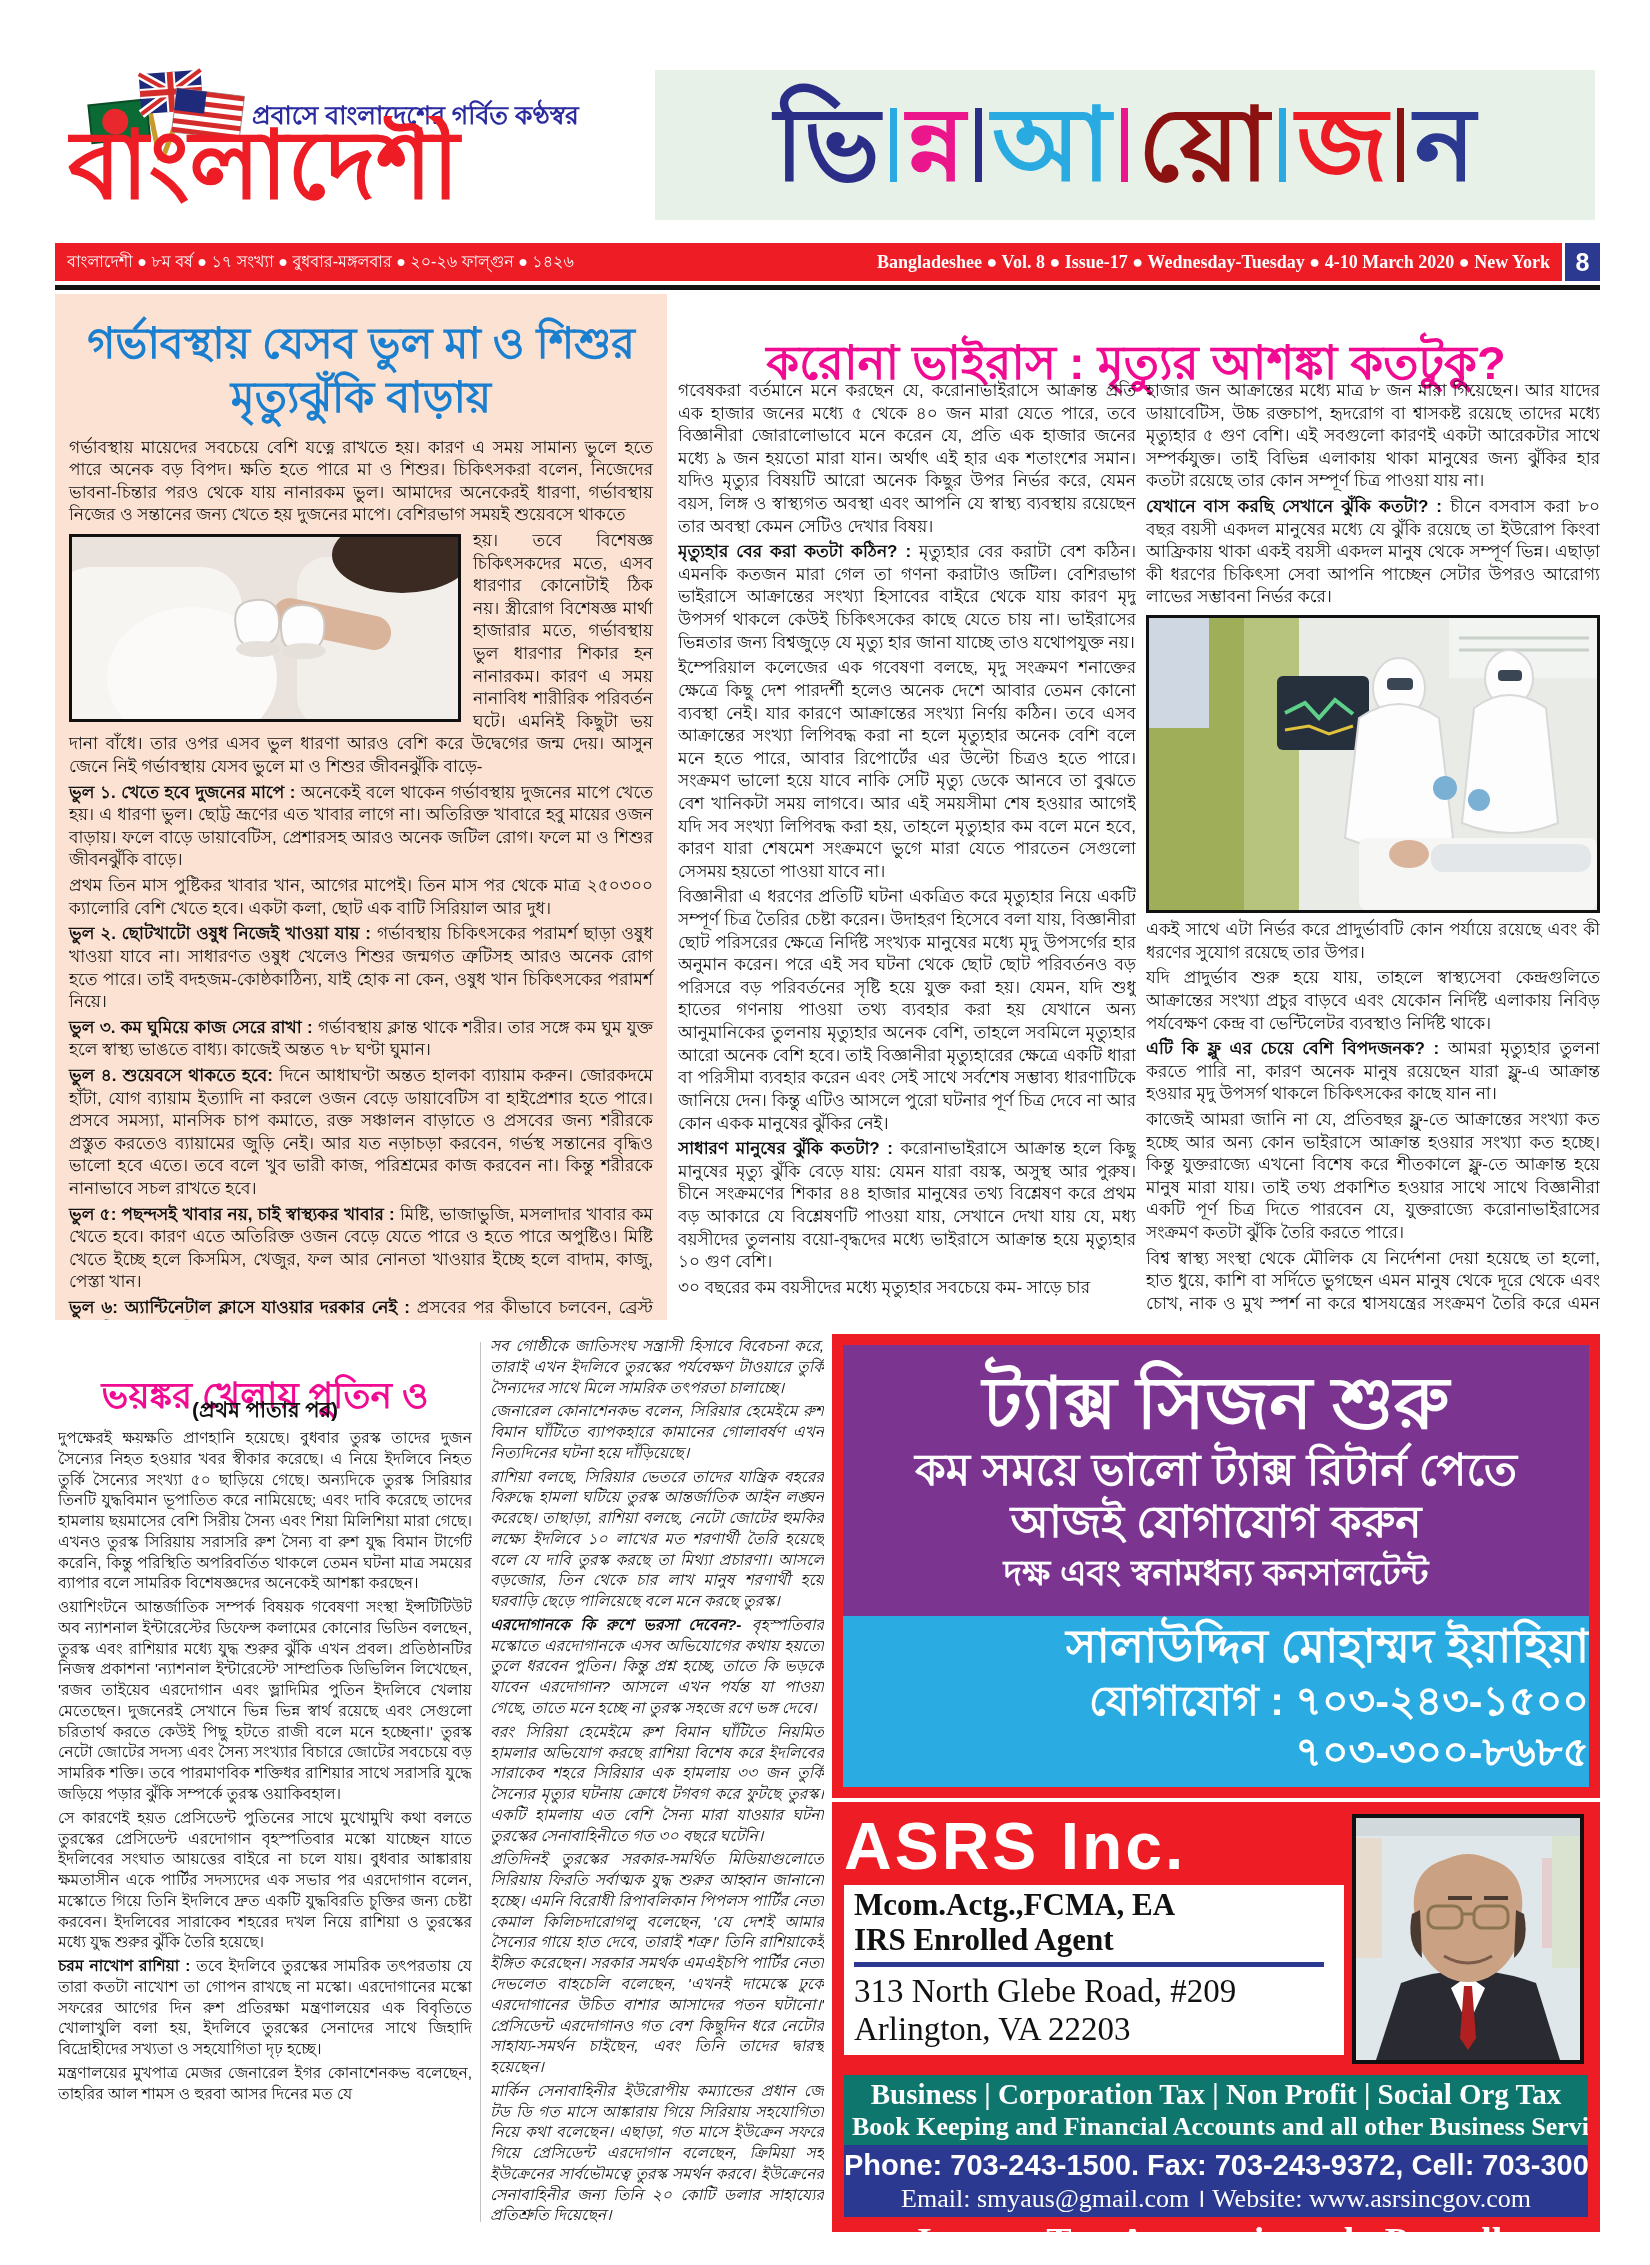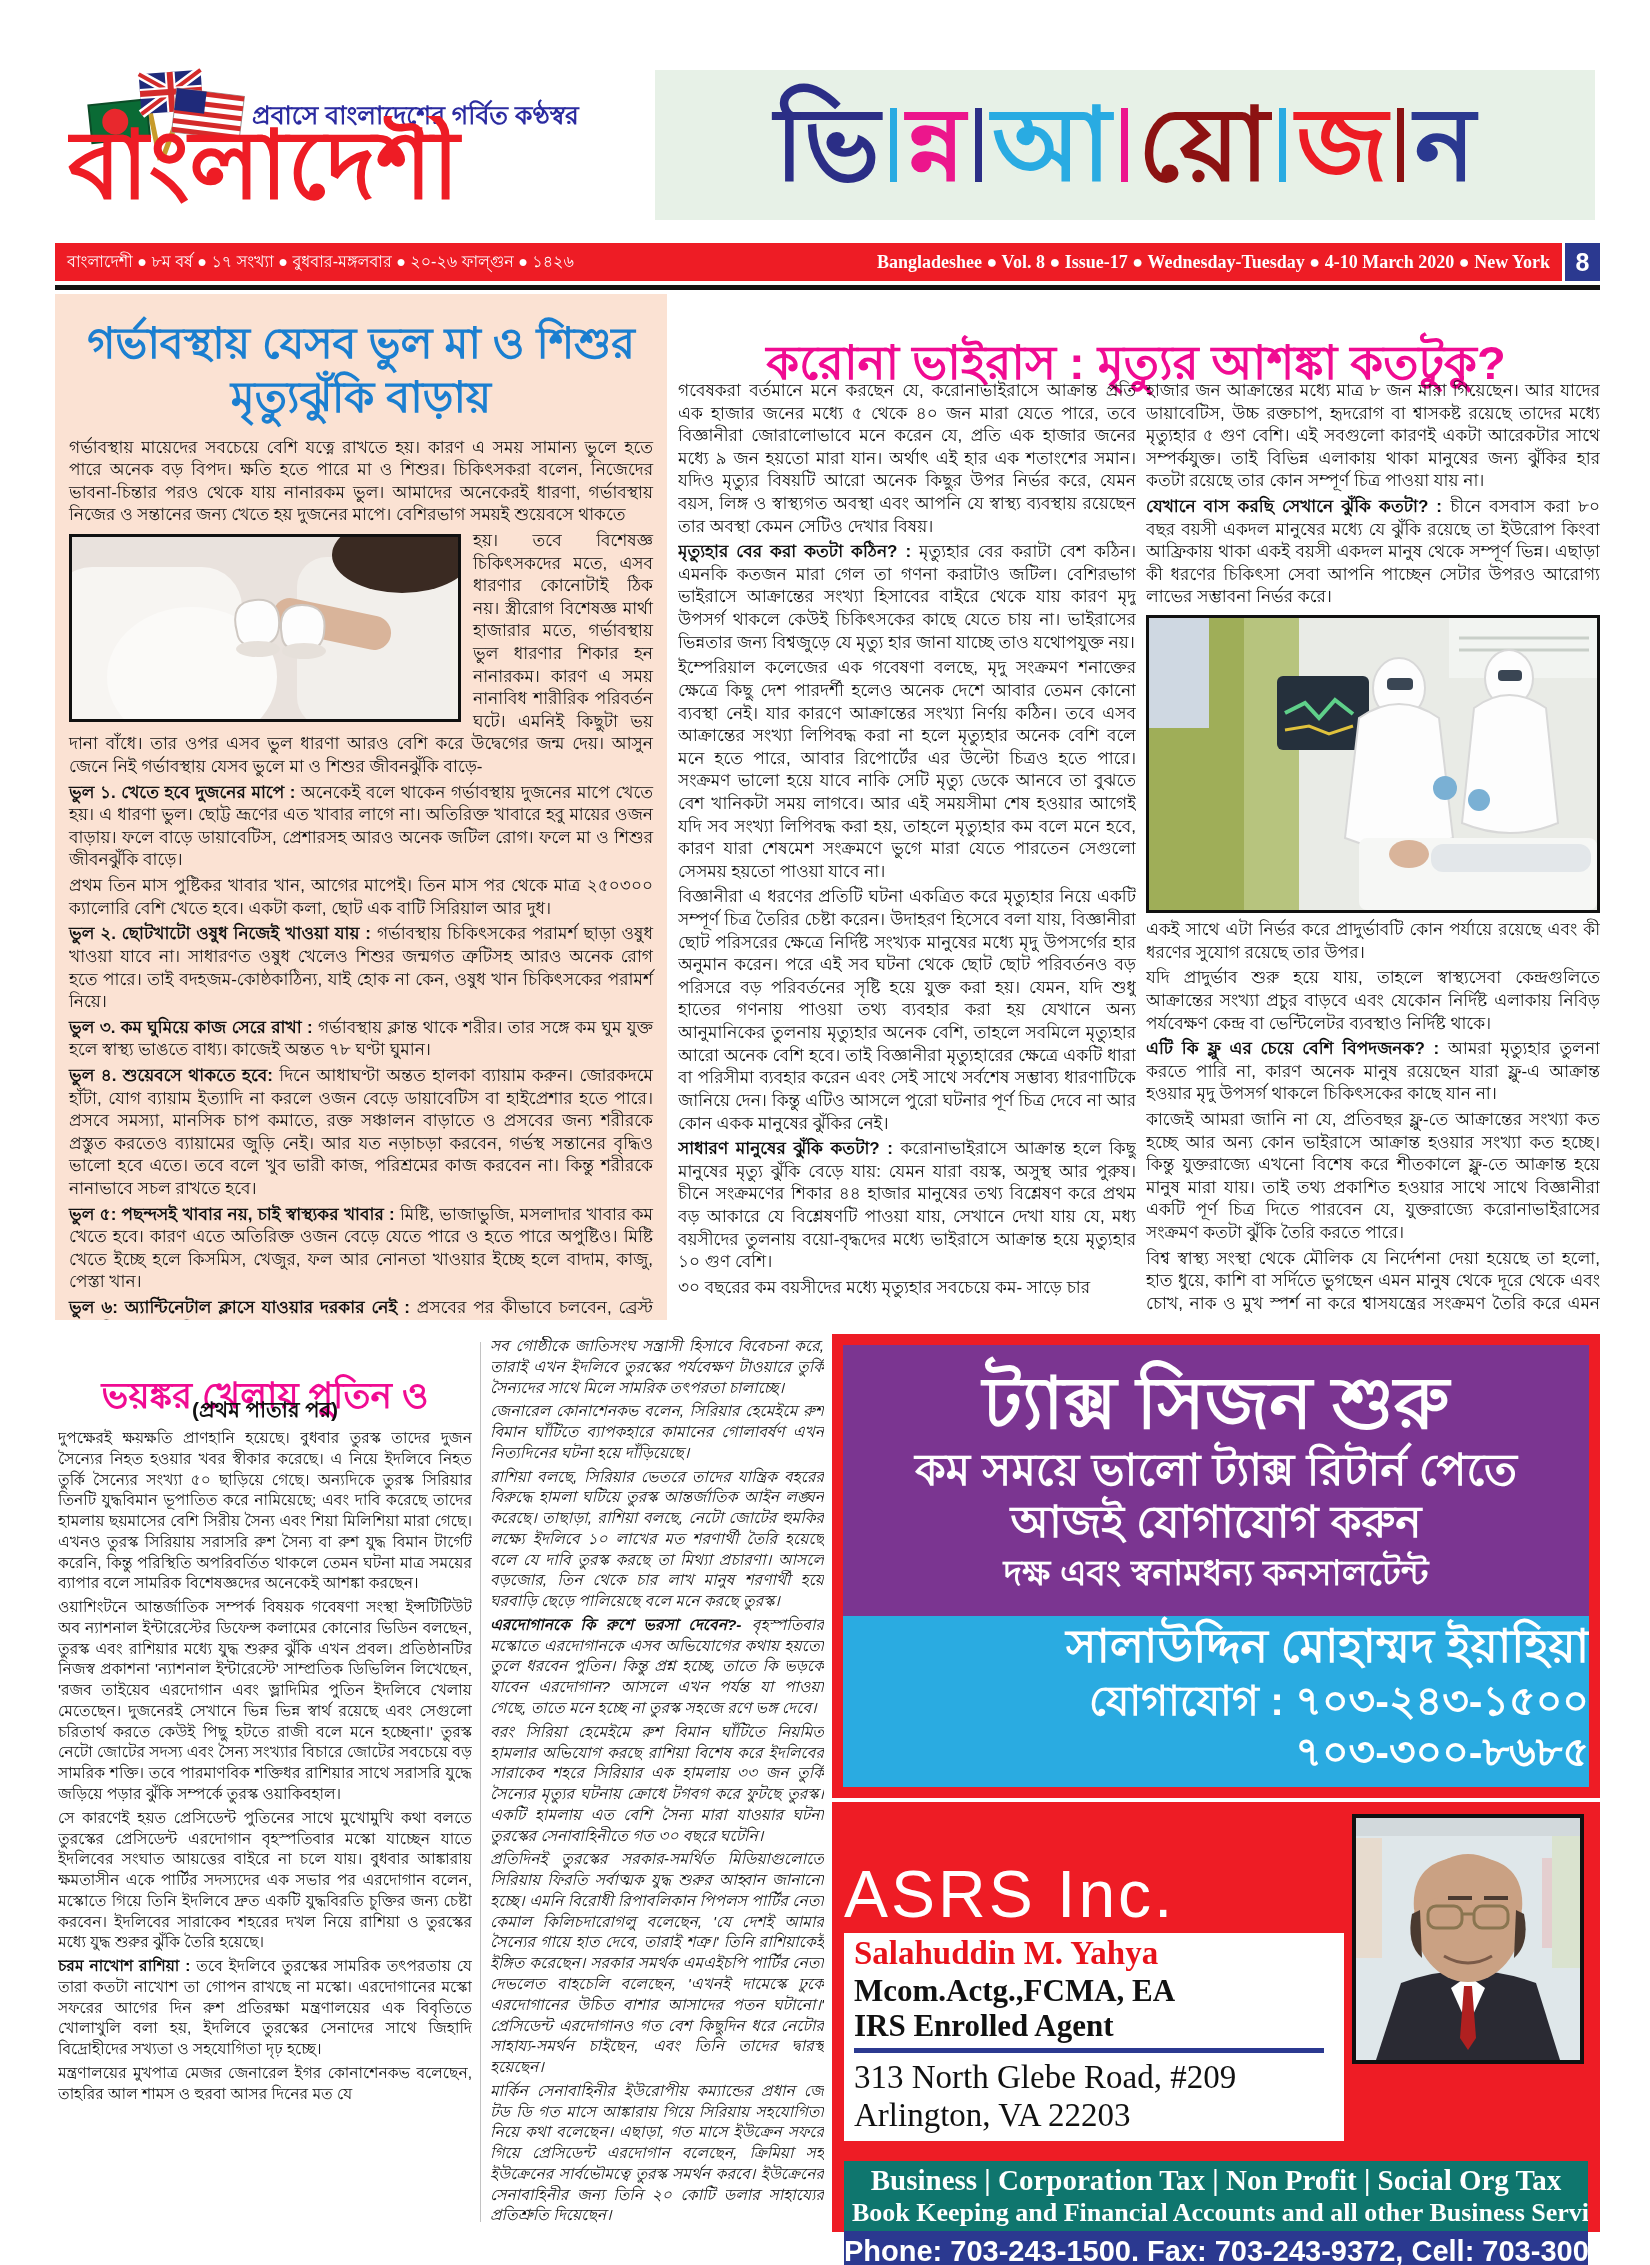--- a/index.html
+++ b/index.html
@@ -42,21 +42,21 @@
   .tax-t1{font-size:72px;font-weight:800;line-height:1.1;}
   .tax-t2{font-size:44px;font-weight:bold;line-height:1.2;}
   .tax-t3{font-size:44px;font-weight:bold;line-height:1.2;}
   .tax-t4{font-size:35px;font-weight:bold;line-height:1.35;}
   .tax-blue{height:171px;background:#2aabe1;color:#fff;text-align:right;overflow:hidden;}
   .tax-name{font-size:46px;font-weight:800;line-height:1.25;margin-top:2px;}
   .tax-contact{font-size:41px;font-weight:800;line-height:1.25;}
   .tax-phone2{font-size:41px;font-weight:800;line-height:1.25;padding-left:107px;}
   
   .asrs{position:absolute;left:832px;top:1802px;width:768px;height:430px;background:#ee1c25;padding:8px 12px;box-sizing:border-box;color:#fff;}
-  .asrs-title{font-size:66px;font-weight:400;letter-spacing:3px;line-height:1.1;width:500px;white-space:nowrap;overflow:hidden;margin-top:48px;}
+  .asrs-title{font-size:66px;font-weight:700;letter-spacing:3px;line-height:1.1;width:500px;white-space:nowrap;overflow:hidden;}
   .asrs-photo{position:absolute;right:16px;top:12px;width:232px;height:250px;border:4px solid #111;box-sizing:border-box;background:#dfe7ea;}
   .asrs-main{background:#fff;width:500px;padding:2px 10px 6px;margin-top:2px;box-sizing:border-box;}
   .asrs-person{color:#e8131b;font-family:"Liberation Serif",serif;font-weight:bold;font-size:33px;line-height:1.15;}
   .asrs-cred{color:#111;font-family:"Liberation Serif",serif;font-weight:bold;font-size:31px;line-height:1.15;}
   .asrs-rule{border-bottom:5px solid #2b3990;margin:4px 0 6px;width:470px;}
   .asrs-addr{color:#111;font-family:"Liberation Serif",serif;font-size:33px;line-height:1.15;}
   .asrs-services{background:#0f766e;text-align:center;margin-top:20px;padding:3px 8px;overflow:hidden;}
   .asrs-serv1{font-family:"Liberation Serif",serif;font-weight:bold;font-size:29px;line-height:1.15;white-space:nowrap;}
   .asrs-serv2{font-family:"Liberation Serif",serif;font-weight:bold;font-size:26px;line-height:1.2;white-space:nowrap;}
   .asrs-contactband{background:#2b3990;text-align:center;padding:3px 0;overflow:hidden;}
@@ -303,21 +303,20 @@
         <g fill="none" stroke="#8a7550" stroke-width="3">
           <rect x="72" y="88" width="34" height="22" rx="8"></rect>
           <rect x="118" y="88" width="34" height="22" rx="8"></rect>
           <line x1="106" y1="96" x2="118" y2="96"></line>
         </g>
         <path d="M88 138 q24 14 48 0" stroke="#7a5a48" stroke-width="3" fill="none"></path>
         <path d="M92 80 h24 M128 80 h24" stroke="#4a3a30" stroke-width="4"></path>
       </svg>
     </div>
     <div class="asrs-main">
-      <div class="asrs-person">Salahuddin M. Yahya</div>
       <div class="asrs-cred">Mcom.Actg.,FCMA, EA</div>
       <div class="asrs-cred">IRS Enrolled Agent</div>
       <div class="asrs-rule"></div>
       <div class="asrs-addr">313 North Glebe Road, #209</div>
       <div class="asrs-addr">Arlington, VA 22203</div>
     </div>
     <div class="asrs-services">
       <div class="asrs-serv1">Business | Corporation Tax | Non Profit | Social Org Tax</div>
       <div class="asrs-serv2">Book Keeping and Financial Accounts and all other Business Services.</div>
     </div>

